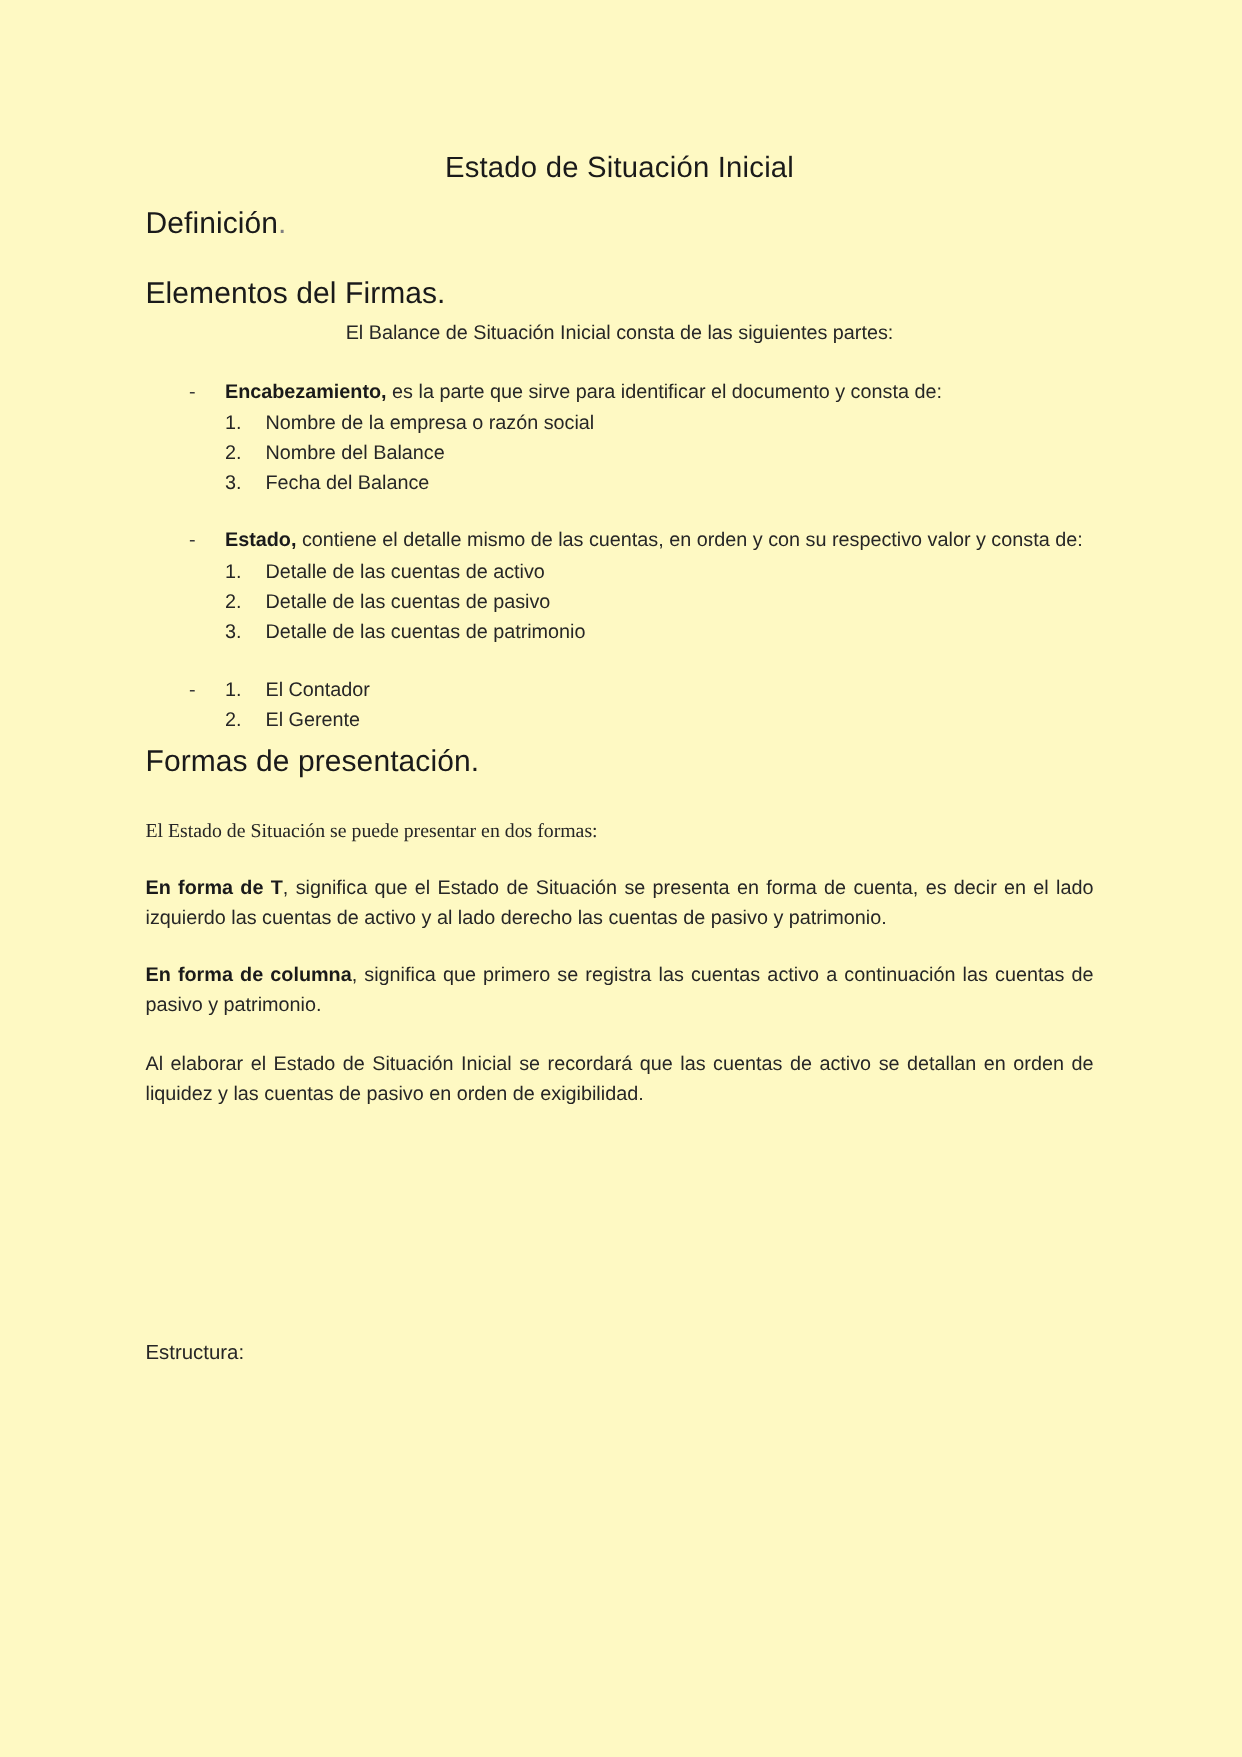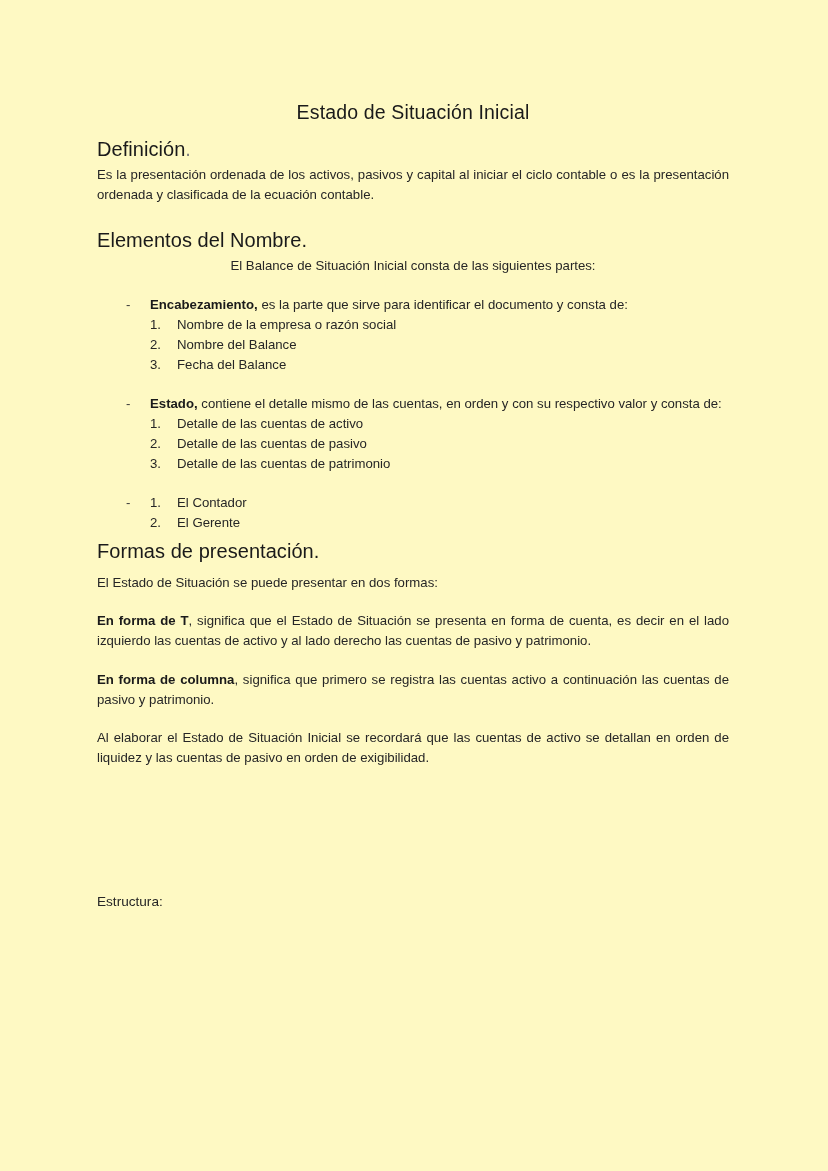--- a/index.html
+++ b/index.html
@@ -64,21 +64,21 @@
   
   .para {
     font-size: 13.2px;
     line-height: 1.52;
     margin: 0;
     color: #262626;
   }
   .para.justify { text-align: justify; text-align-last: left; }
   .para.p-definicion { margin-bottom: 0; }
   .para.p-elementos-intro { margin-bottom: 0; text-align: center; }
-  .para.p-formas-intro { margin-top: 9px; }
+  .para.p-formas-intro { margin-top: 23px; font-family: Liberation Serif, serif; }
   .para.p-forma-t { margin-top: 18px; }
   .para.p-forma-col { margin-top: 18px; }
   .para.p-cierre { margin-top: 18px; }
 
   strong { font-weight: 700; color: #1a1a1a; }
 
   
   .dash-list {
     margin: 19px 0 0 0;
     padding: 0;
@@ -142,23 +142,22 @@
 <body>
 
 <div class="page">
 
   <div class="content">
 
     <h1 class="doc-title">Estado de Situación Inicial</h1>
 
     <h2 class="heading h-definicion"><span>Definición</span><span class="dot-light">.</span></h2>
 
-    <p class="para justify p-definicion">Es la presentación ordenada de los activos, pasivos y capital al iniciar el ciclo contable o es la presentación ordenada y clasificada de la ecuación contable.</p>
-
-    <h2 class="heading h-elementos">Elementos del Nombre.</h2>
+
+    <h2 class="heading h-elementos">Elementos del Firmas.</h2>
 
     <p class="para p-elementos-intro">El Balance de Situación Inicial consta de las siguientes partes:</p>
 
     <ul class="dash-list">
 
       <li class="dash-item">
         <span class="dash-marker">-</span>
         <div class="dash-text"><strong>Encabezamiento,</strong><span> es la parte que sirve para identificar el documento y consta de:</span></div>
         <ol class="num-list">
           <li class="num-item">

